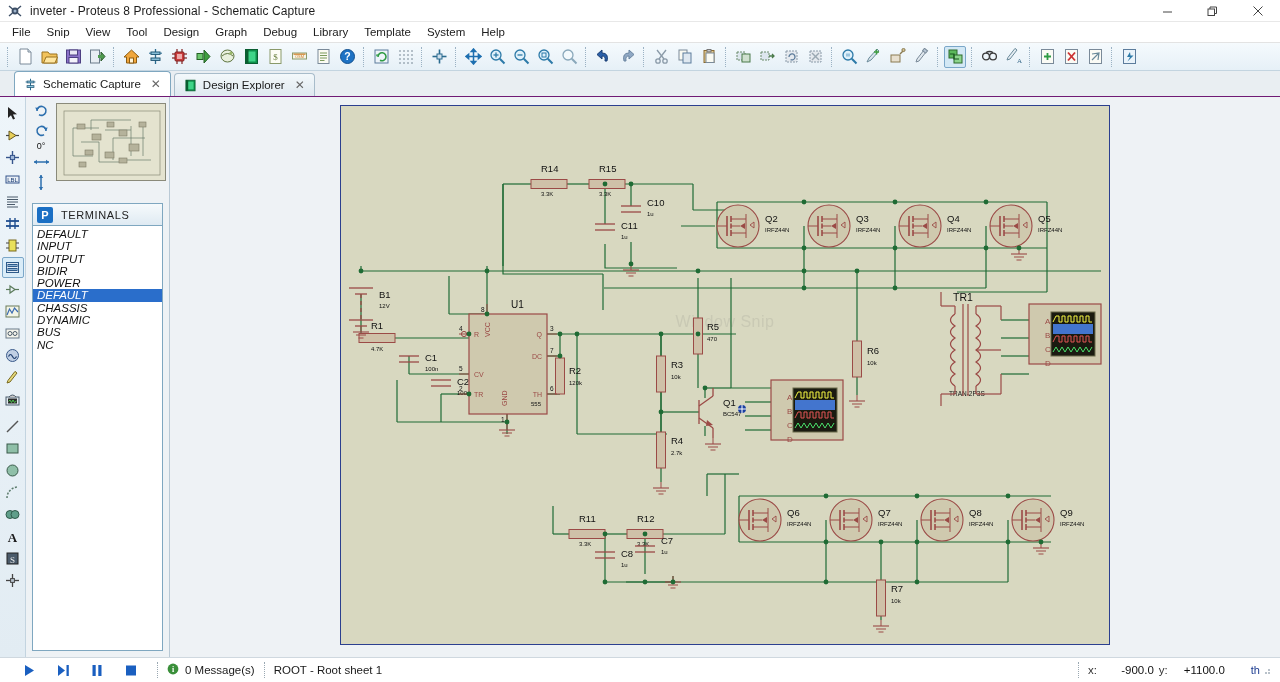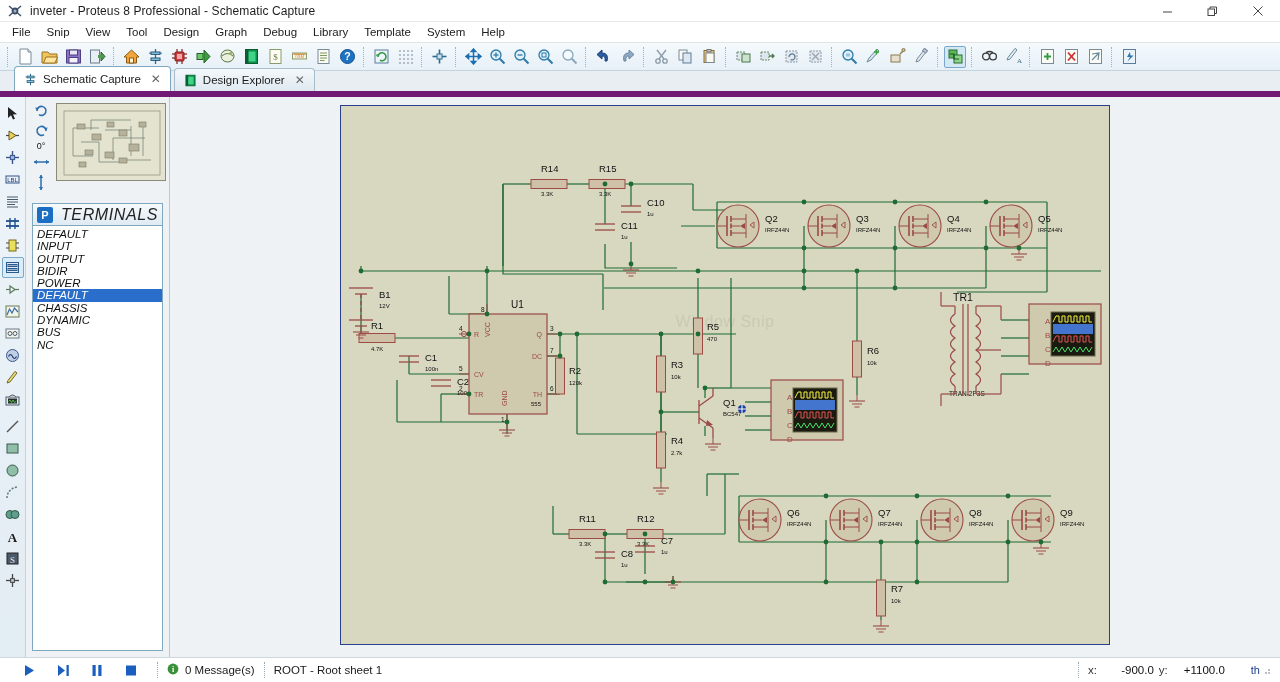--- a/index.html
+++ b/index.html
@@ -52,21 +52,21 @@
     width: 22px; height: 22px; margin: 0 1px;
     display: flex; align-items: center; justify-content: center;
     border: 1px solid transparent; border-radius: 2px;
   }
   .tb-btn.active { background: #d3e8f5; border: 1px solid #7ba7c9; }
 
   
   .tabstrip {
     height: 26px; min-height:26px; background: #e9eef2;
     display: flex; align-items: flex-end; padding-left: 14px;
-    border-bottom: 6px solid #701a75;
+    border-bottom: 1px solid #701a75;
   }
   .tab {
     height: 23px; display: flex; align-items: center; gap: 6px;
     padding: 0 9px 0 9px; font-size: 11.5px; color: #1a1a1a;
     border: 1px solid #a8bcca; border-bottom: none;
     border-radius: 4px 4px 0 0; margin-right: 3px;
     background: linear-gradient(#f3f8fb, #dfe9f0);
     position: relative;
   }
   .tab.selected {
@@ -118,21 +118,21 @@
     margin: 18px 6px 0 6px; height: 22px;
     border: 1px solid #7fa7c0; border-bottom: none;
     background: linear-gradient(#f6fafc,#dfeaf2);
     display: flex; align-items: center; gap: 8px; padding-left: 4px;
   }
   .p-badge {
     width: 16px; height: 16px; background: #1a6fc4; color: #fff;
     font-size: 11px; font-weight: bold; display:flex; align-items:center; justify-content:center;
     border-radius: 2px;
   }
-  .term-title { font-size: 16px; color: #222; letter-spacing: .6px; font-style: italic; }
+  .term-title { font-size: 11px; color: #222; letter-spacing: .6px; }
   .term-list {
     margin: 0 6px 6px 6px; flex: 1;
     border: 1px solid #7fa7c0; background: #ffffff;
     overflow: hidden; padding: 2px 0 0 0;
   }
   .term-item {
     font-size: 11.5px; color: #111; padding: 0 4px; line-height: 12.3px; height:12.3px;
     white-space: nowrap;
     font-style: italic;
   }

